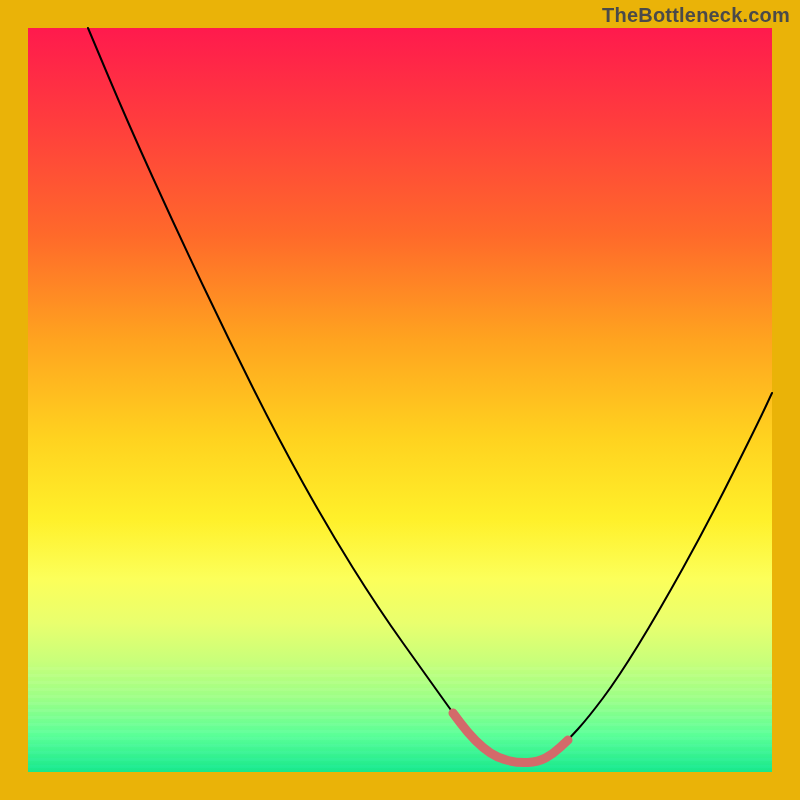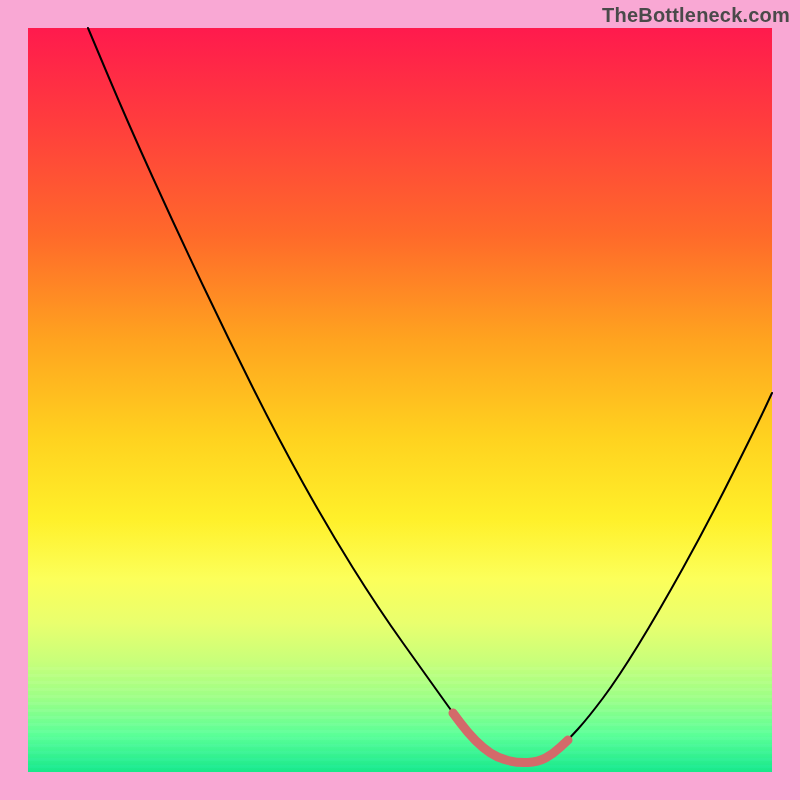--- a/index.html
+++ b/index.html
@@ -8,21 +8,21 @@
     width: 800px;
     height: 800px;
     background: #000;
     font-family: Arial, Helvetica, sans-serif;
     overflow: hidden;
   }
   .frame {
     position: relative;
     width: 800px;
     height: 800px;
-    background: #f9a8d4;
+    background: #eab308;
   }
   .plot {
     position: absolute;
     left: 28px;
     top: 28px;
     width: 744px;
     height: 744px;
     background: linear-gradient(to bottom,
       #ff1a4d 0%,
       #ff3b3e 12%,

